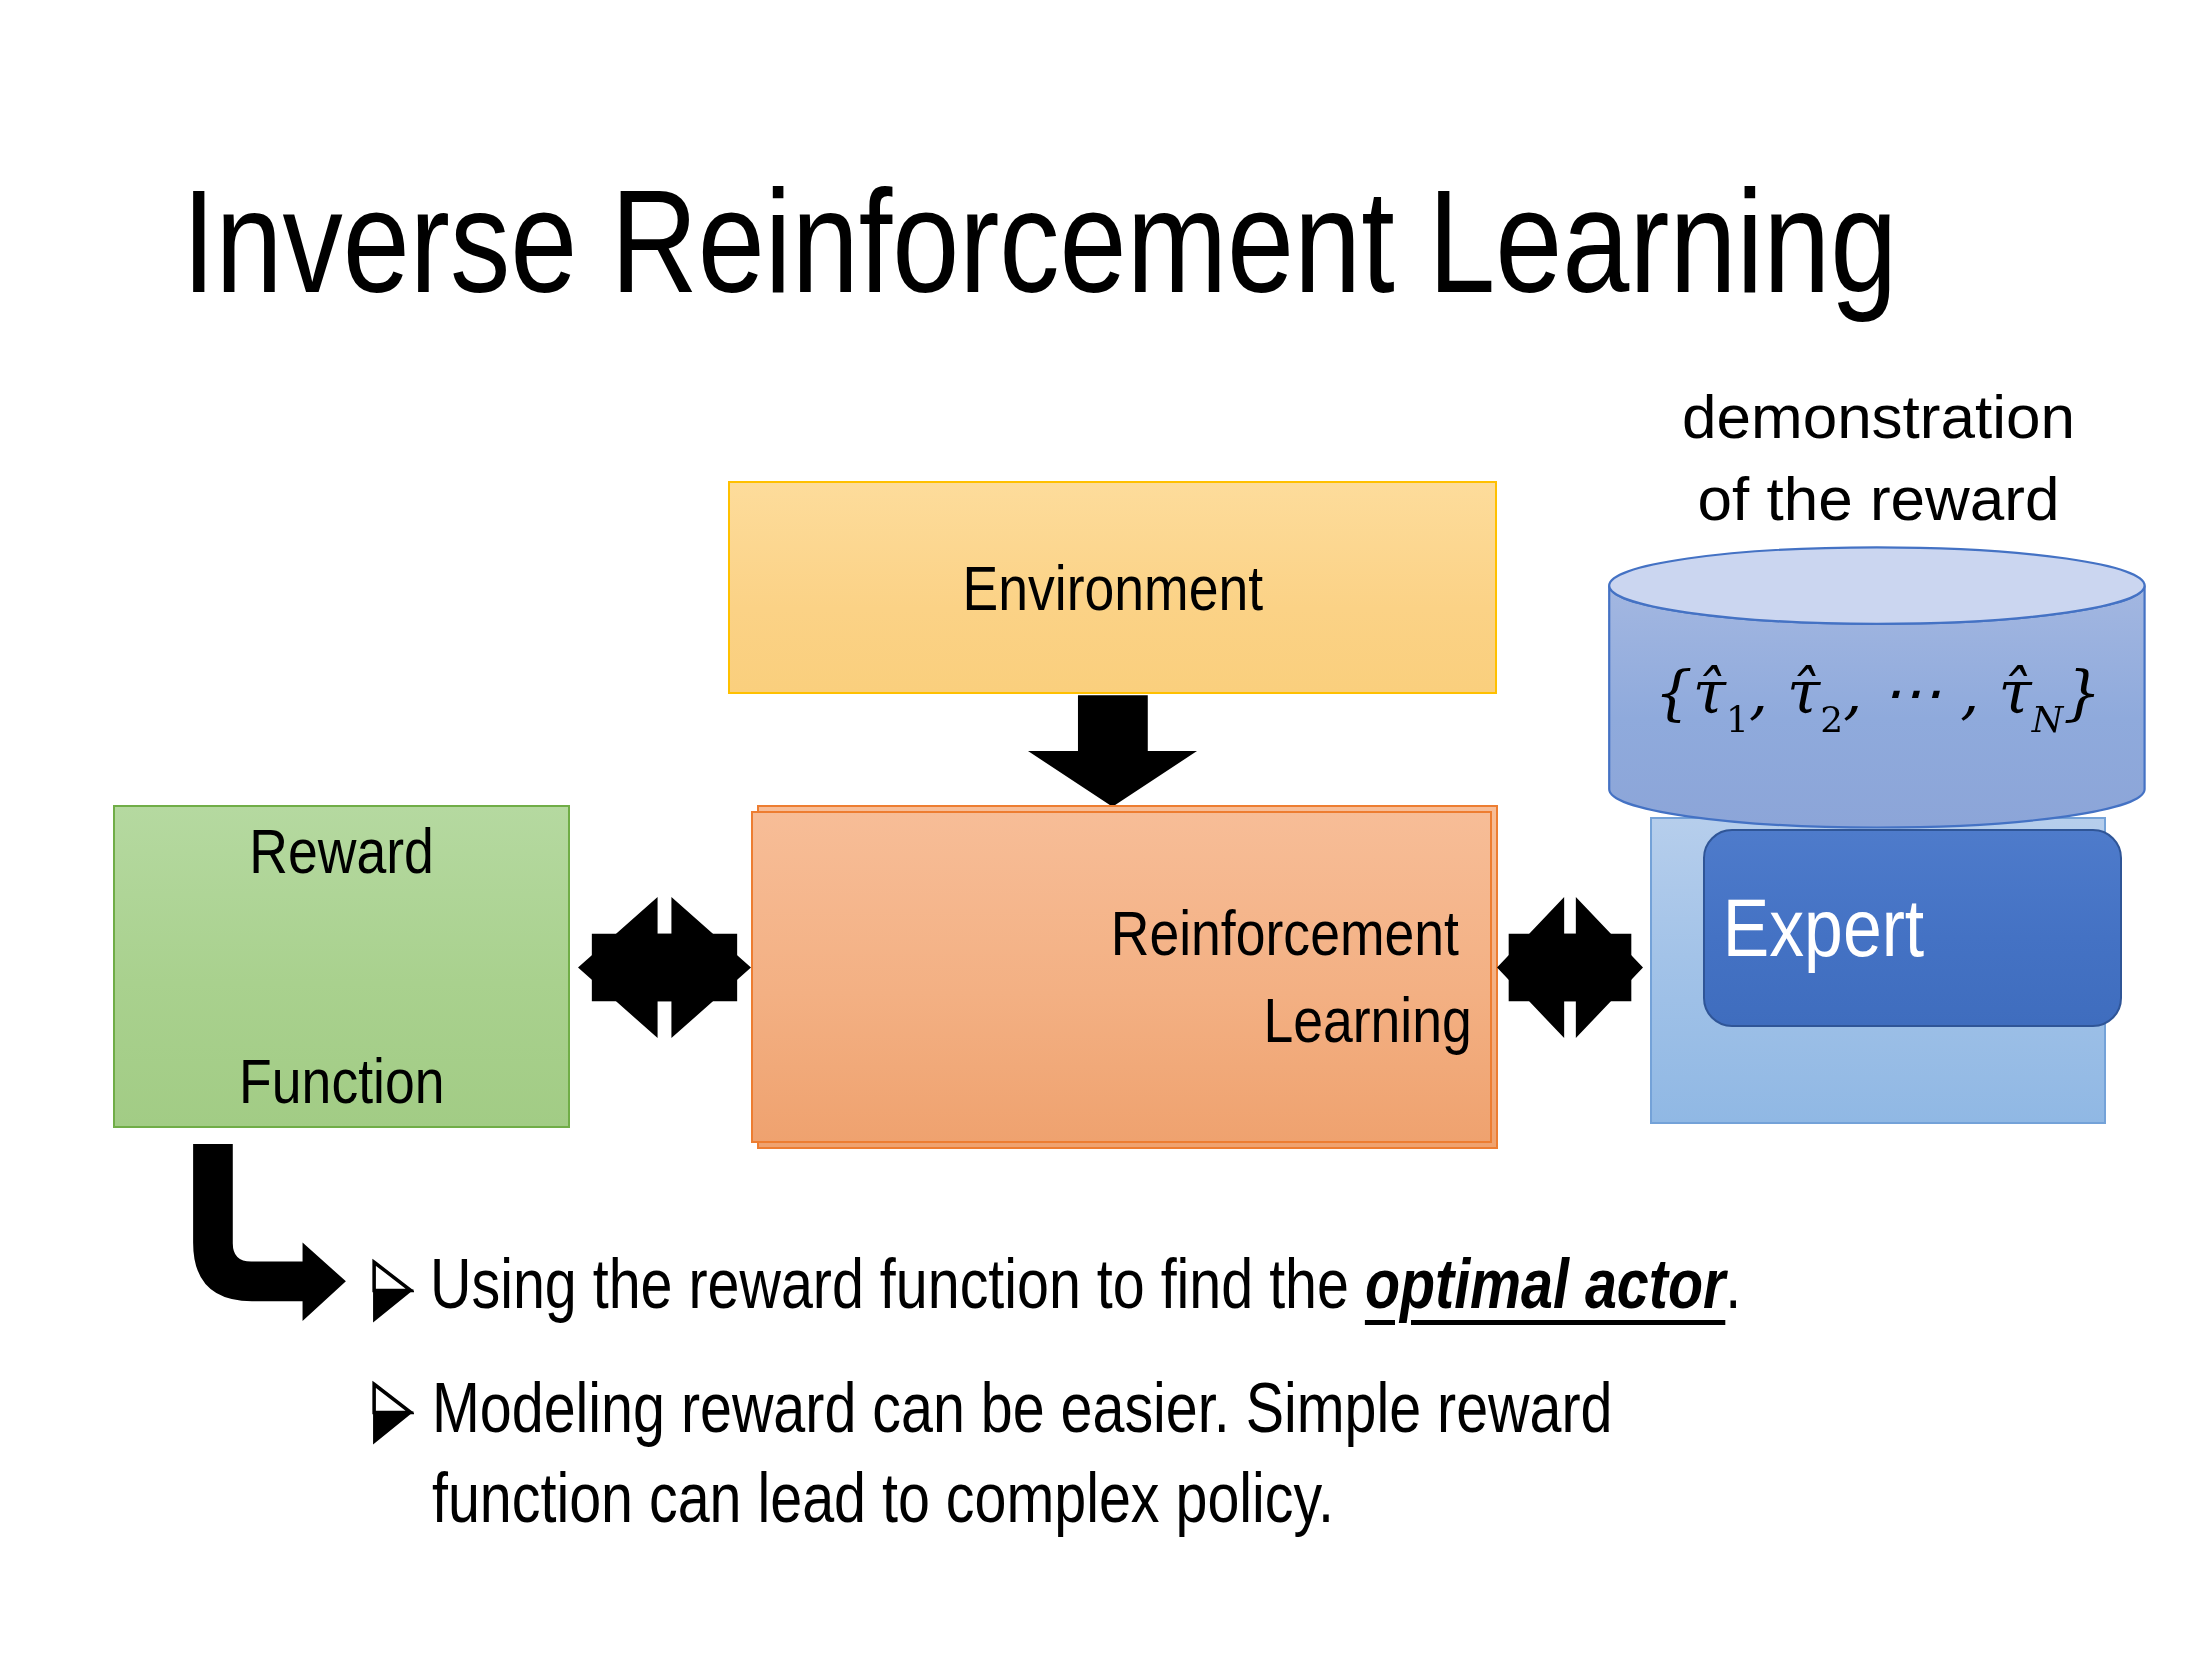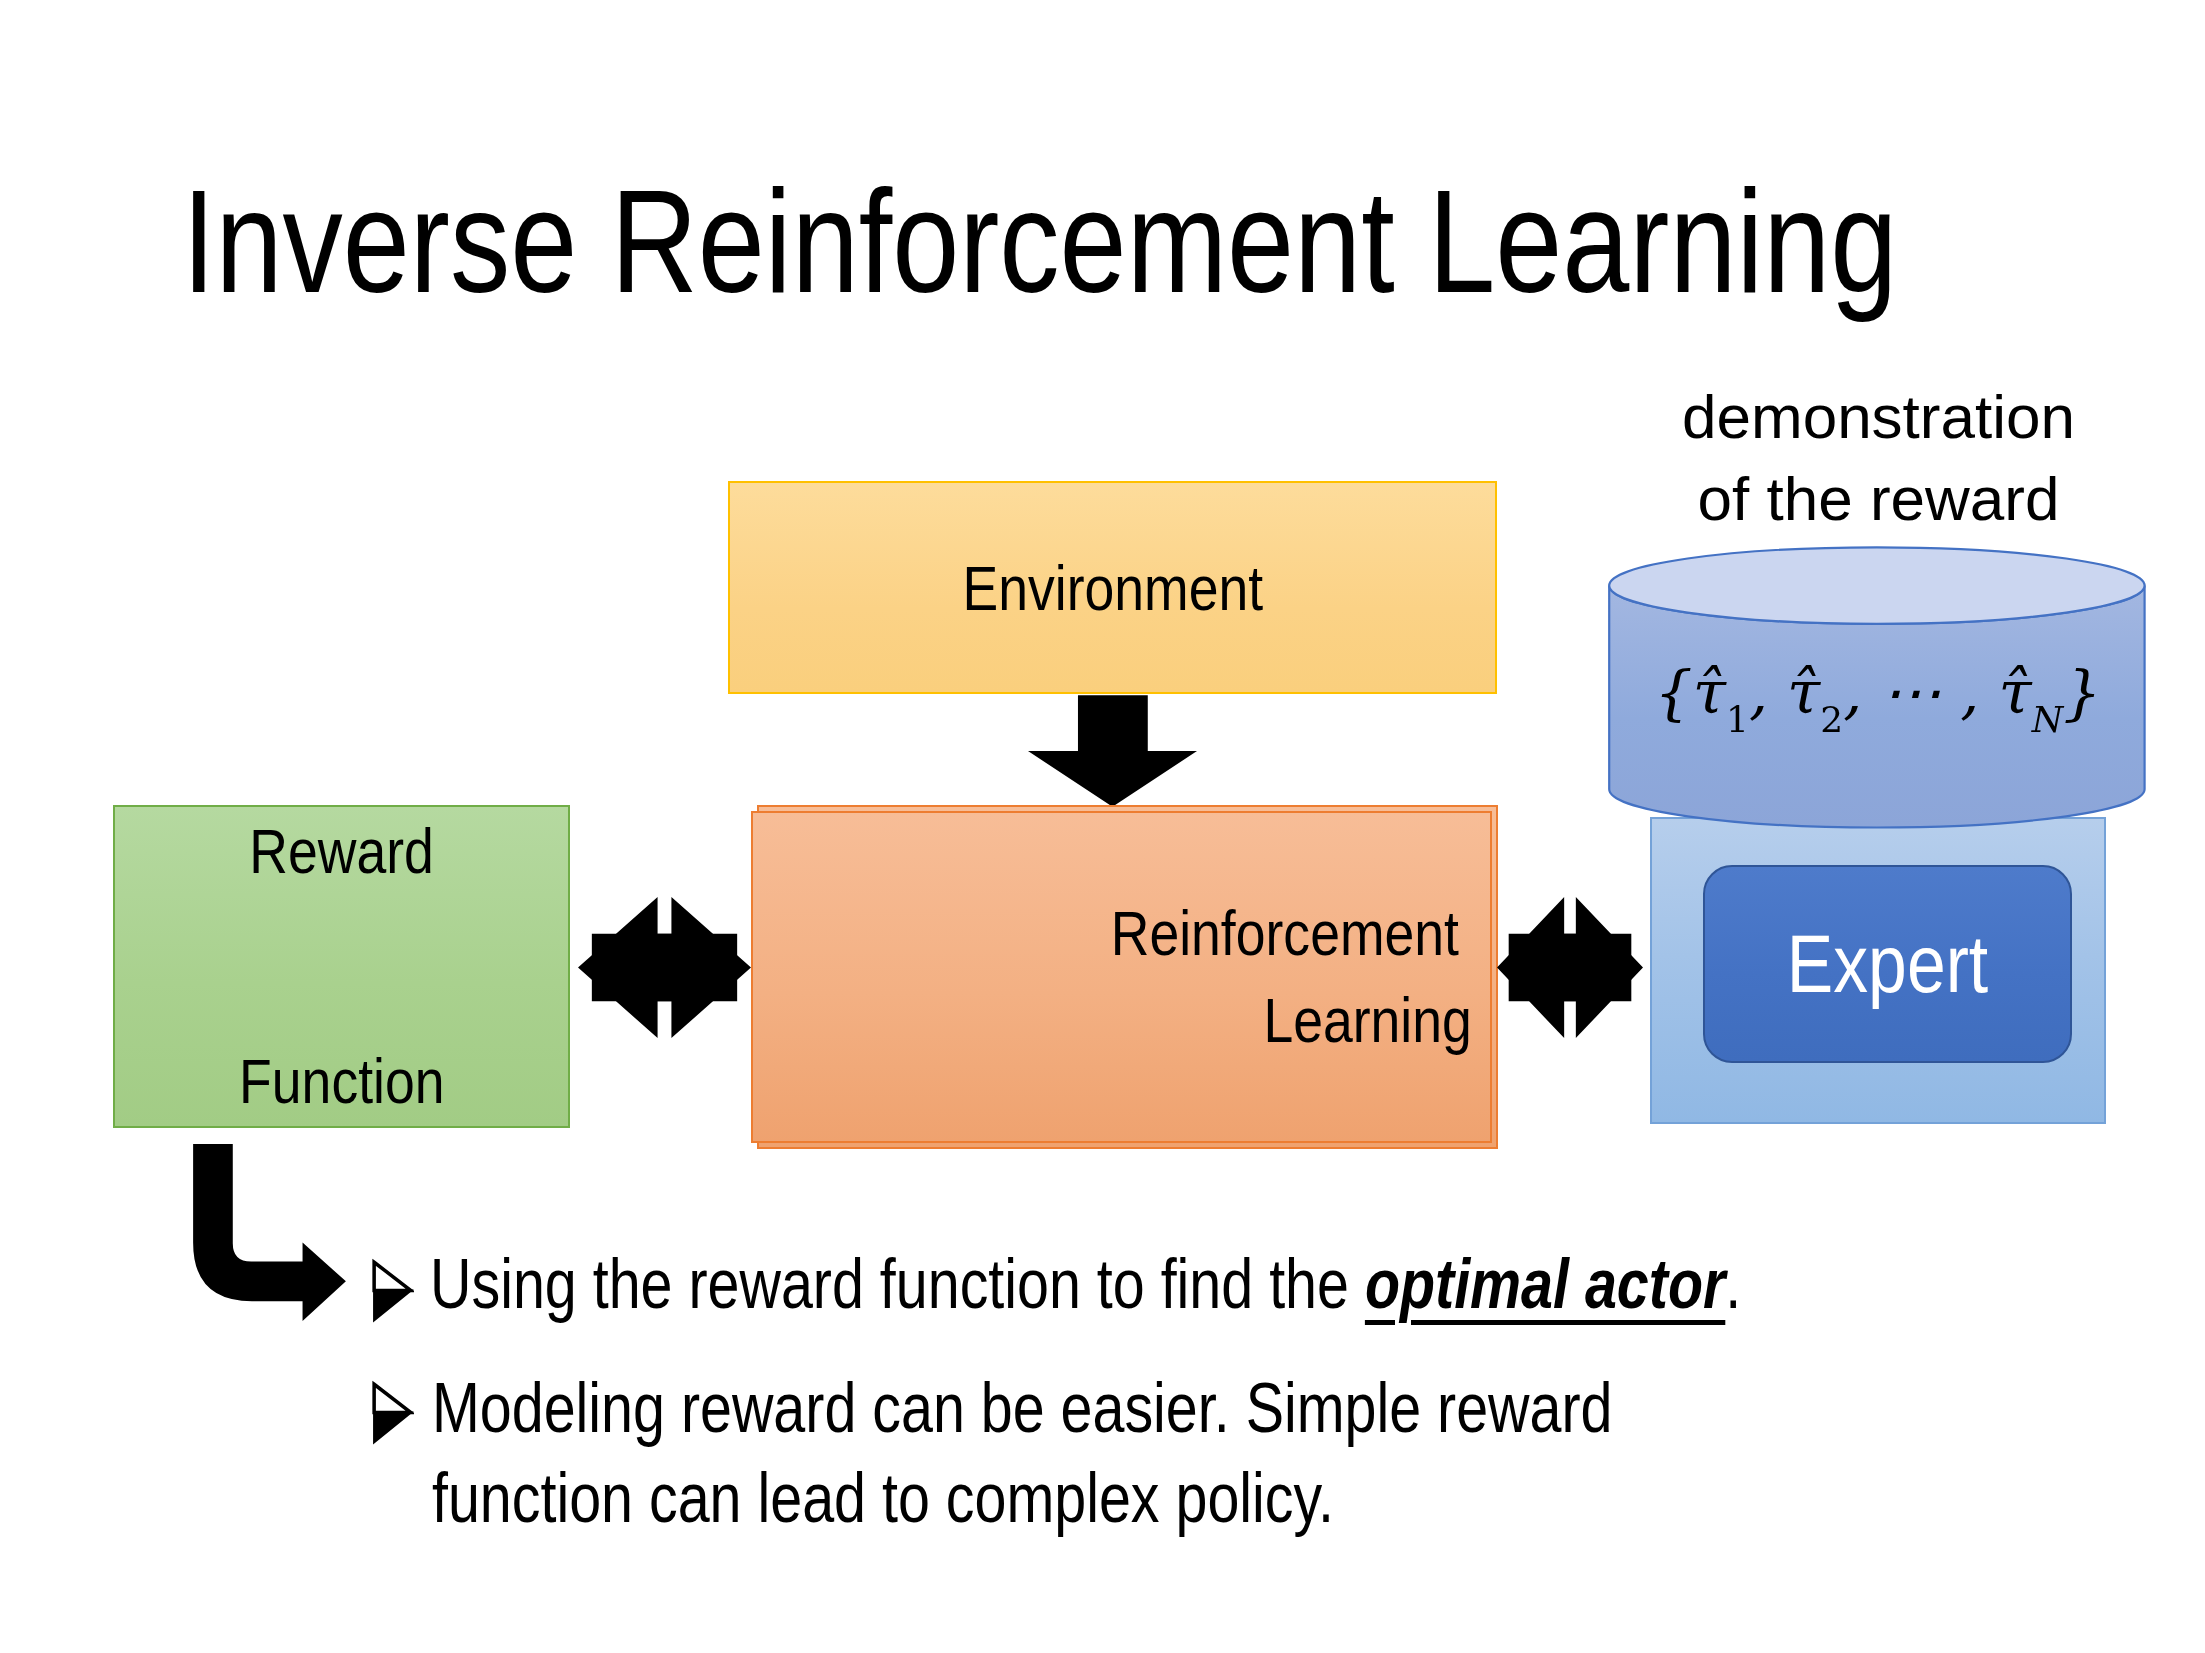--- a/index.html
+++ b/index.html
@@ -38,24 +38,24 @@
   .rl-box{left:751px; top:811px; width:741px; height:332px;
     border:2.2px solid #ED7D31; box-sizing:border-box;
     background:linear-gradient(180deg,#F7BD97 0%,#F3B083 55%,#EFA26F 100%);
     display:flex; flex-direction:column; align-items:flex-end; justify-content:center;
     font-size:63px; line-height:1.38; text-align:center;}
 
   
   .expert-panel{left:1650px; top:817px; width:456px; height:307px;
     border:2.2px solid #74A2D8; box-sizing:border-box;
     background:linear-gradient(180deg,#B6CEEC 0%,#A3C3E8 45%,#90B8E4 100%);}
-  .expert-box{left:1703px; top:865px; width:369px; height:198px; border-radius:29px;
+  .expert-box{left:1703px; top:829px; width:419px; height:198px; border-radius:29px;
     border:2.9px solid #2F5597; box-sizing:border-box;
     background:linear-gradient(180deg,#4E7BCB 0%,#4472C4 55%,#3F6DBE 100%);
-    display:flex; align-items:center; justify-content:center;
+    display:flex; align-items:center; justify-content:flex-start;
     color:#ffffff; font-size:82px;}
 
   
   .formula{left:1607px; top:656px; width:542px; text-align:center;
     font-family:"DejaVu Serif", serif; font-style:italic; font-size:60px; line-height:1.2;}
   .formula sub{font-size:.6em; font-style:normal; position:relative; bottom:-.18em;}
   .formula sub.sub-n{font-style:italic;}
 
   
   .bullet-text-1{left:430px; top:1241px; font-size:70px; line-height:1.25;}

